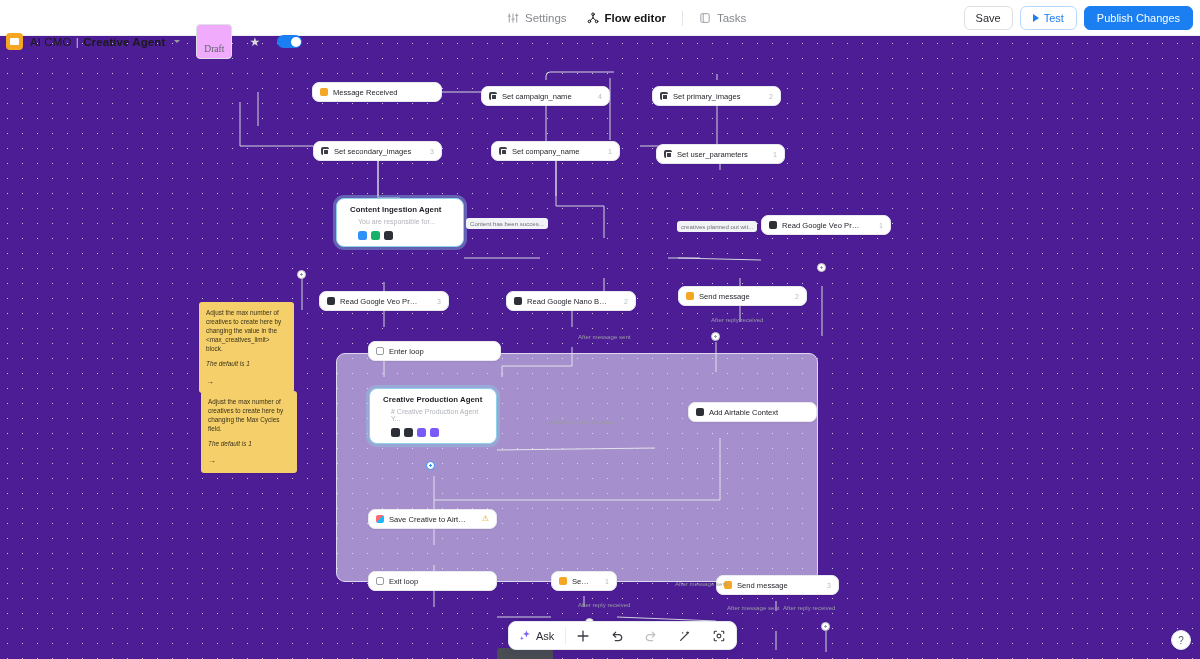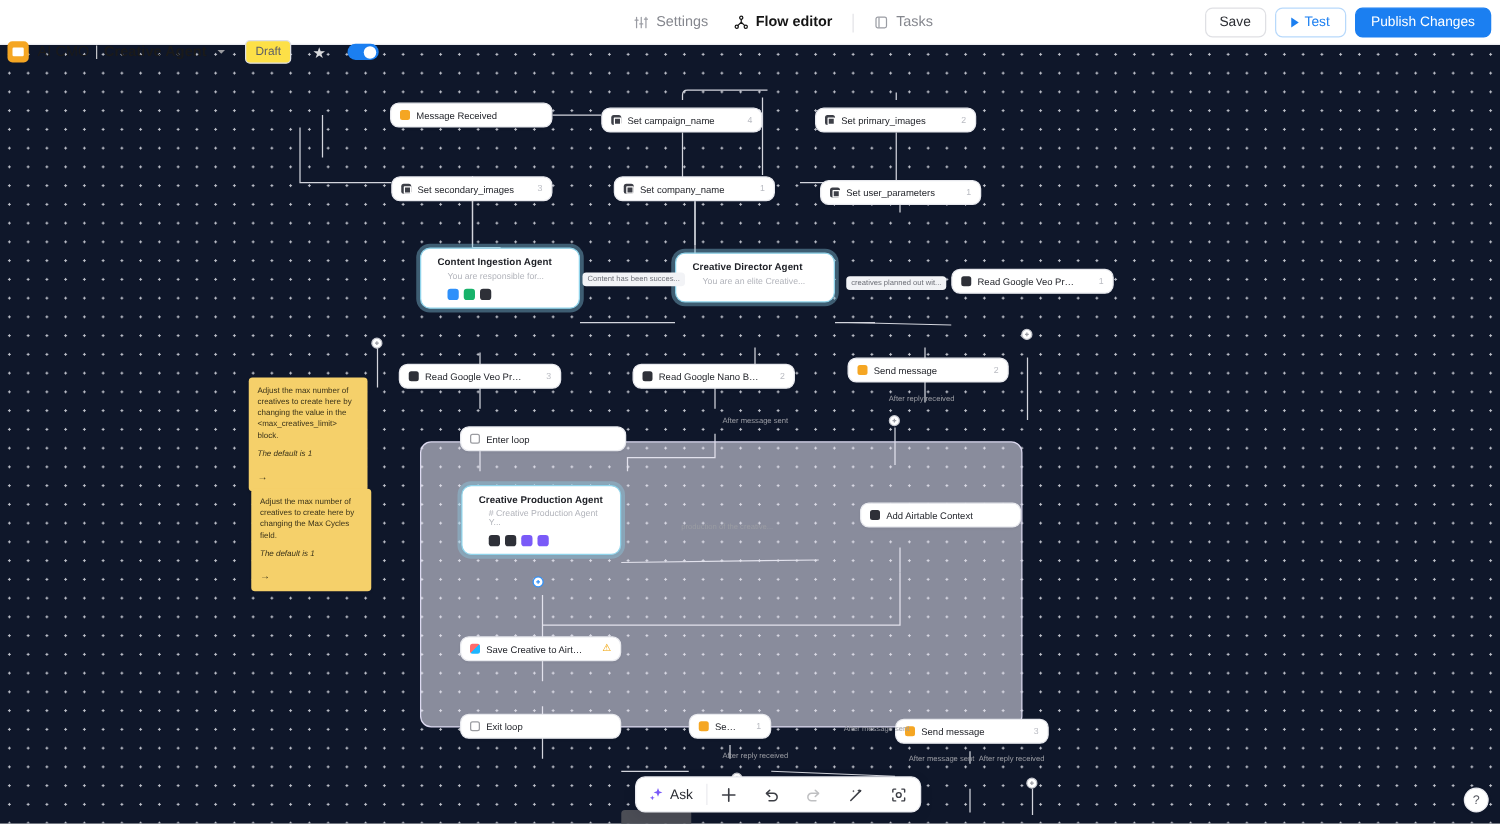--- a/index.html
+++ b/index.html
@@ -38,22 +38,23 @@
   }
   .doc-title b { font-weight: 600; }
   .sep-pipe { color: #c8c9cd; margin: 0 1px; }
   .chev {
     width: 0; height: 0; border-left: 3.2px solid transparent; border-right: 3.2px solid transparent;
     border-top: 3.6px solid #9b9ca1; margin-left: 2px; flex: none;
   }
   .badge-draft {
     margin-left: 9px;
     border: 1px solid #dfe0e4; border-radius: 4px;
-    font-size: 9.5px; color: #5c5e66; padding: 4px 7px 3px; background: #fde047;
+    font-size: 9.5px; color: #5c5e66; padding: 20px 7px 3px; background: #f0abfc;
     line-height: 1;
+    font-family: Liberation Serif, serif;
   }
   .star-icon { margin-left: 10px; color: #d9dadd; font-size: 12px; line-height: 1; }
   .toggle {
     margin-left: 10px;
     width: 25px; height: 13px; border-radius: 7px; background: #1b7ff1; position: relative;
   }
   .toggle::after {
     content:""; position:absolute; top: 1.5px; right: 1.5px;
     width: 10px; height: 10px; border-radius: 50%; background: #fff;
   }
@@ -84,21 +85,21 @@
     padding: 5px 12px;
   }
   .btn-test .play {
     width:0;height:0;border-left:6px solid #1b7ff1;border-top:4px solid transparent;border-bottom:4px solid transparent;
   }
   .btn-publish { background: #1b7ff1; color: #fff; border-color: #1b7ff1; font-weight: 500; padding: 5px 12px; }
 
   
   .canvas {
     position: absolute; top: 36px; left: 0; width: 1200px; height: 623px;
-    background: #0f172a;
+    background: #4c1d95;
     overflow: hidden;
   }
   .canvas::before {
     content: ""; position: absolute; inset: 0;
     background-image: radial-gradient(#e0e2e9 0.9px, transparent 0.9px);
     background-size: 15px 15px;
     opacity: .85;
   }
   .layer { position: absolute; inset: 0; }
   .edges { position: absolute; inset: 0; width: 1200px; height: 623px; }
@@ -474,27 +475,20 @@
             <span class="ico ico-ag" style="margin-right: 0px;"></span>
             <span class="a-title">Content Ingestion Agent</span>
           </div>
           <div class="a-sub">You are responsible for...</div>
           <div class="a-tools">
             <span class="tchip t-blue"></span>
             <span class="tchip t-green"></span>
             <span class="tchip t-dark"></span>
           </div>
         </div>
-        <div class="agent selected" style="left: 540px; top: 166px; width: 128px; min-height: 40px;">
-          <div class="a-head">
-            <span class="ico ico-ag" style="margin-right: 0px;"></span>
-            <span class="a-title">Creative Director Agent</span>
-          </div>
-          <div class="a-sub">You are an elite Creative...</div>
-        </div>
         <div class="agent selected" style="left: 369px; top: 352px; width: 128px; min-height: 52px;">
           <div class="a-head">
             <span class="ico ico-ag" style="margin-right: 0px;"></span>
             <span class="a-title">Creative Production Agent</span>
           </div>
           <div class="a-sub"># Creative Production Agent Y...</div>
           <div class="a-tools">
             <span class="tchip t-dark"></span>
             <span class="tchip t-dark"></span>
             <span class="tchip t-purple"></span>

